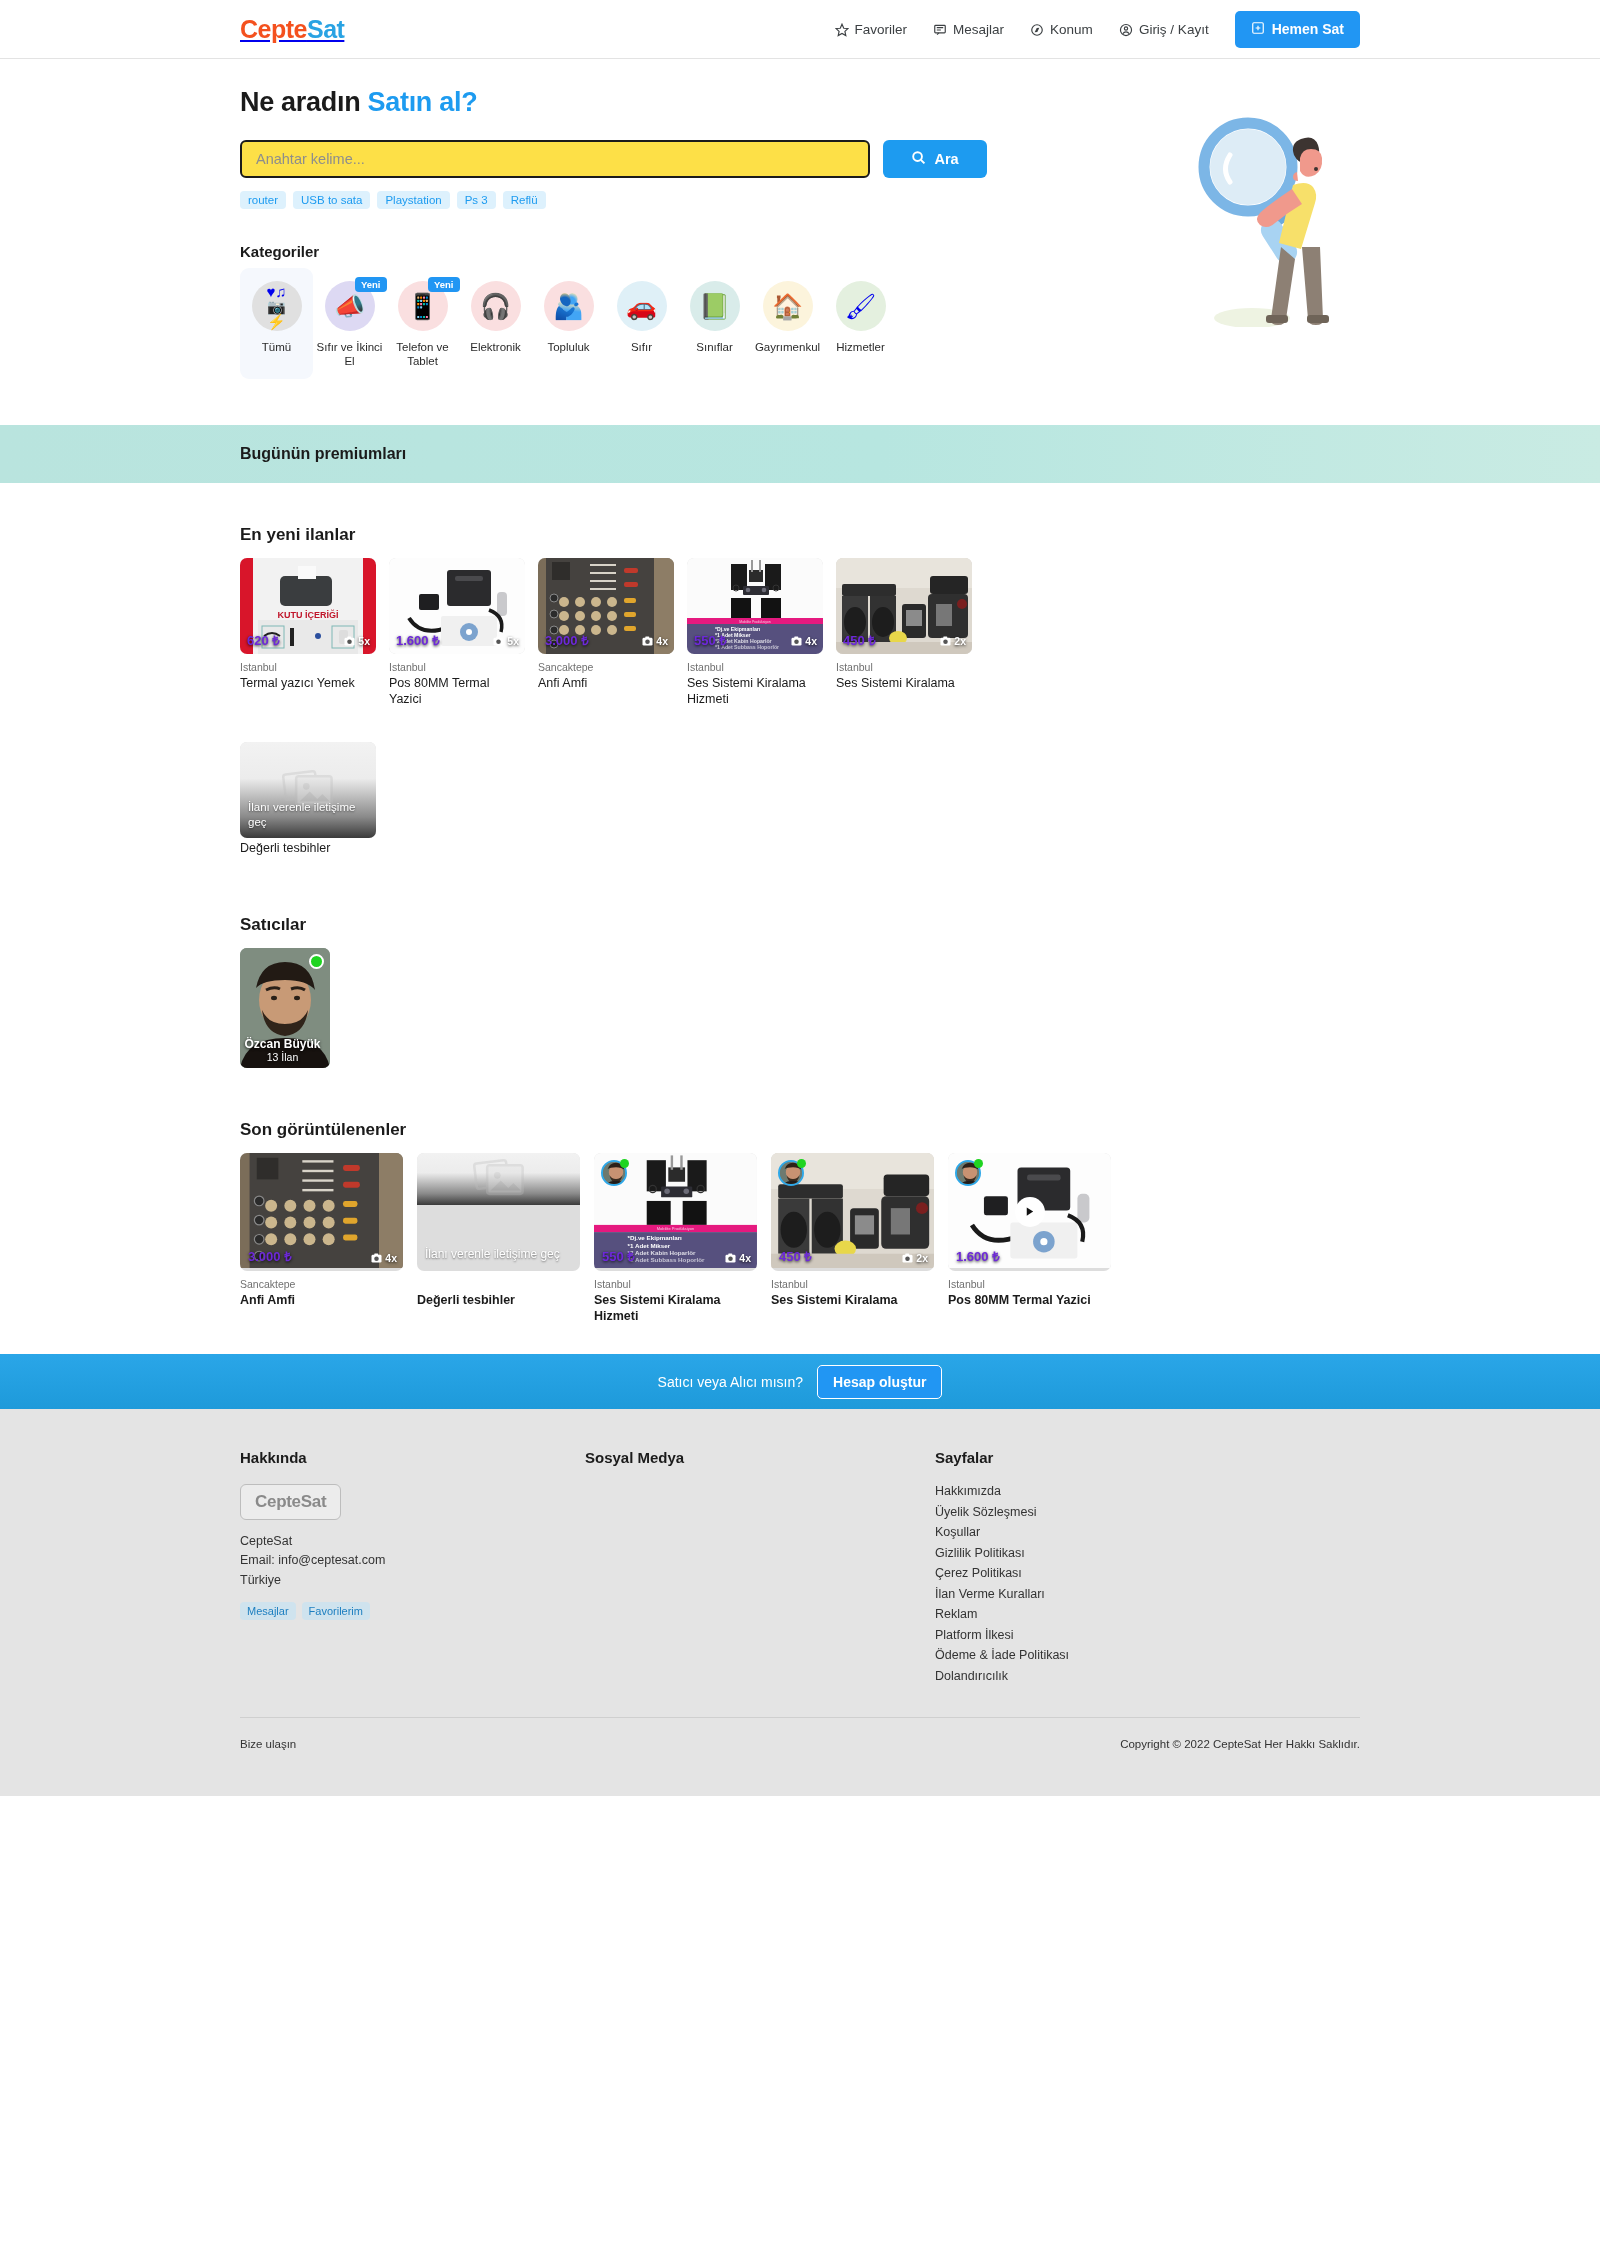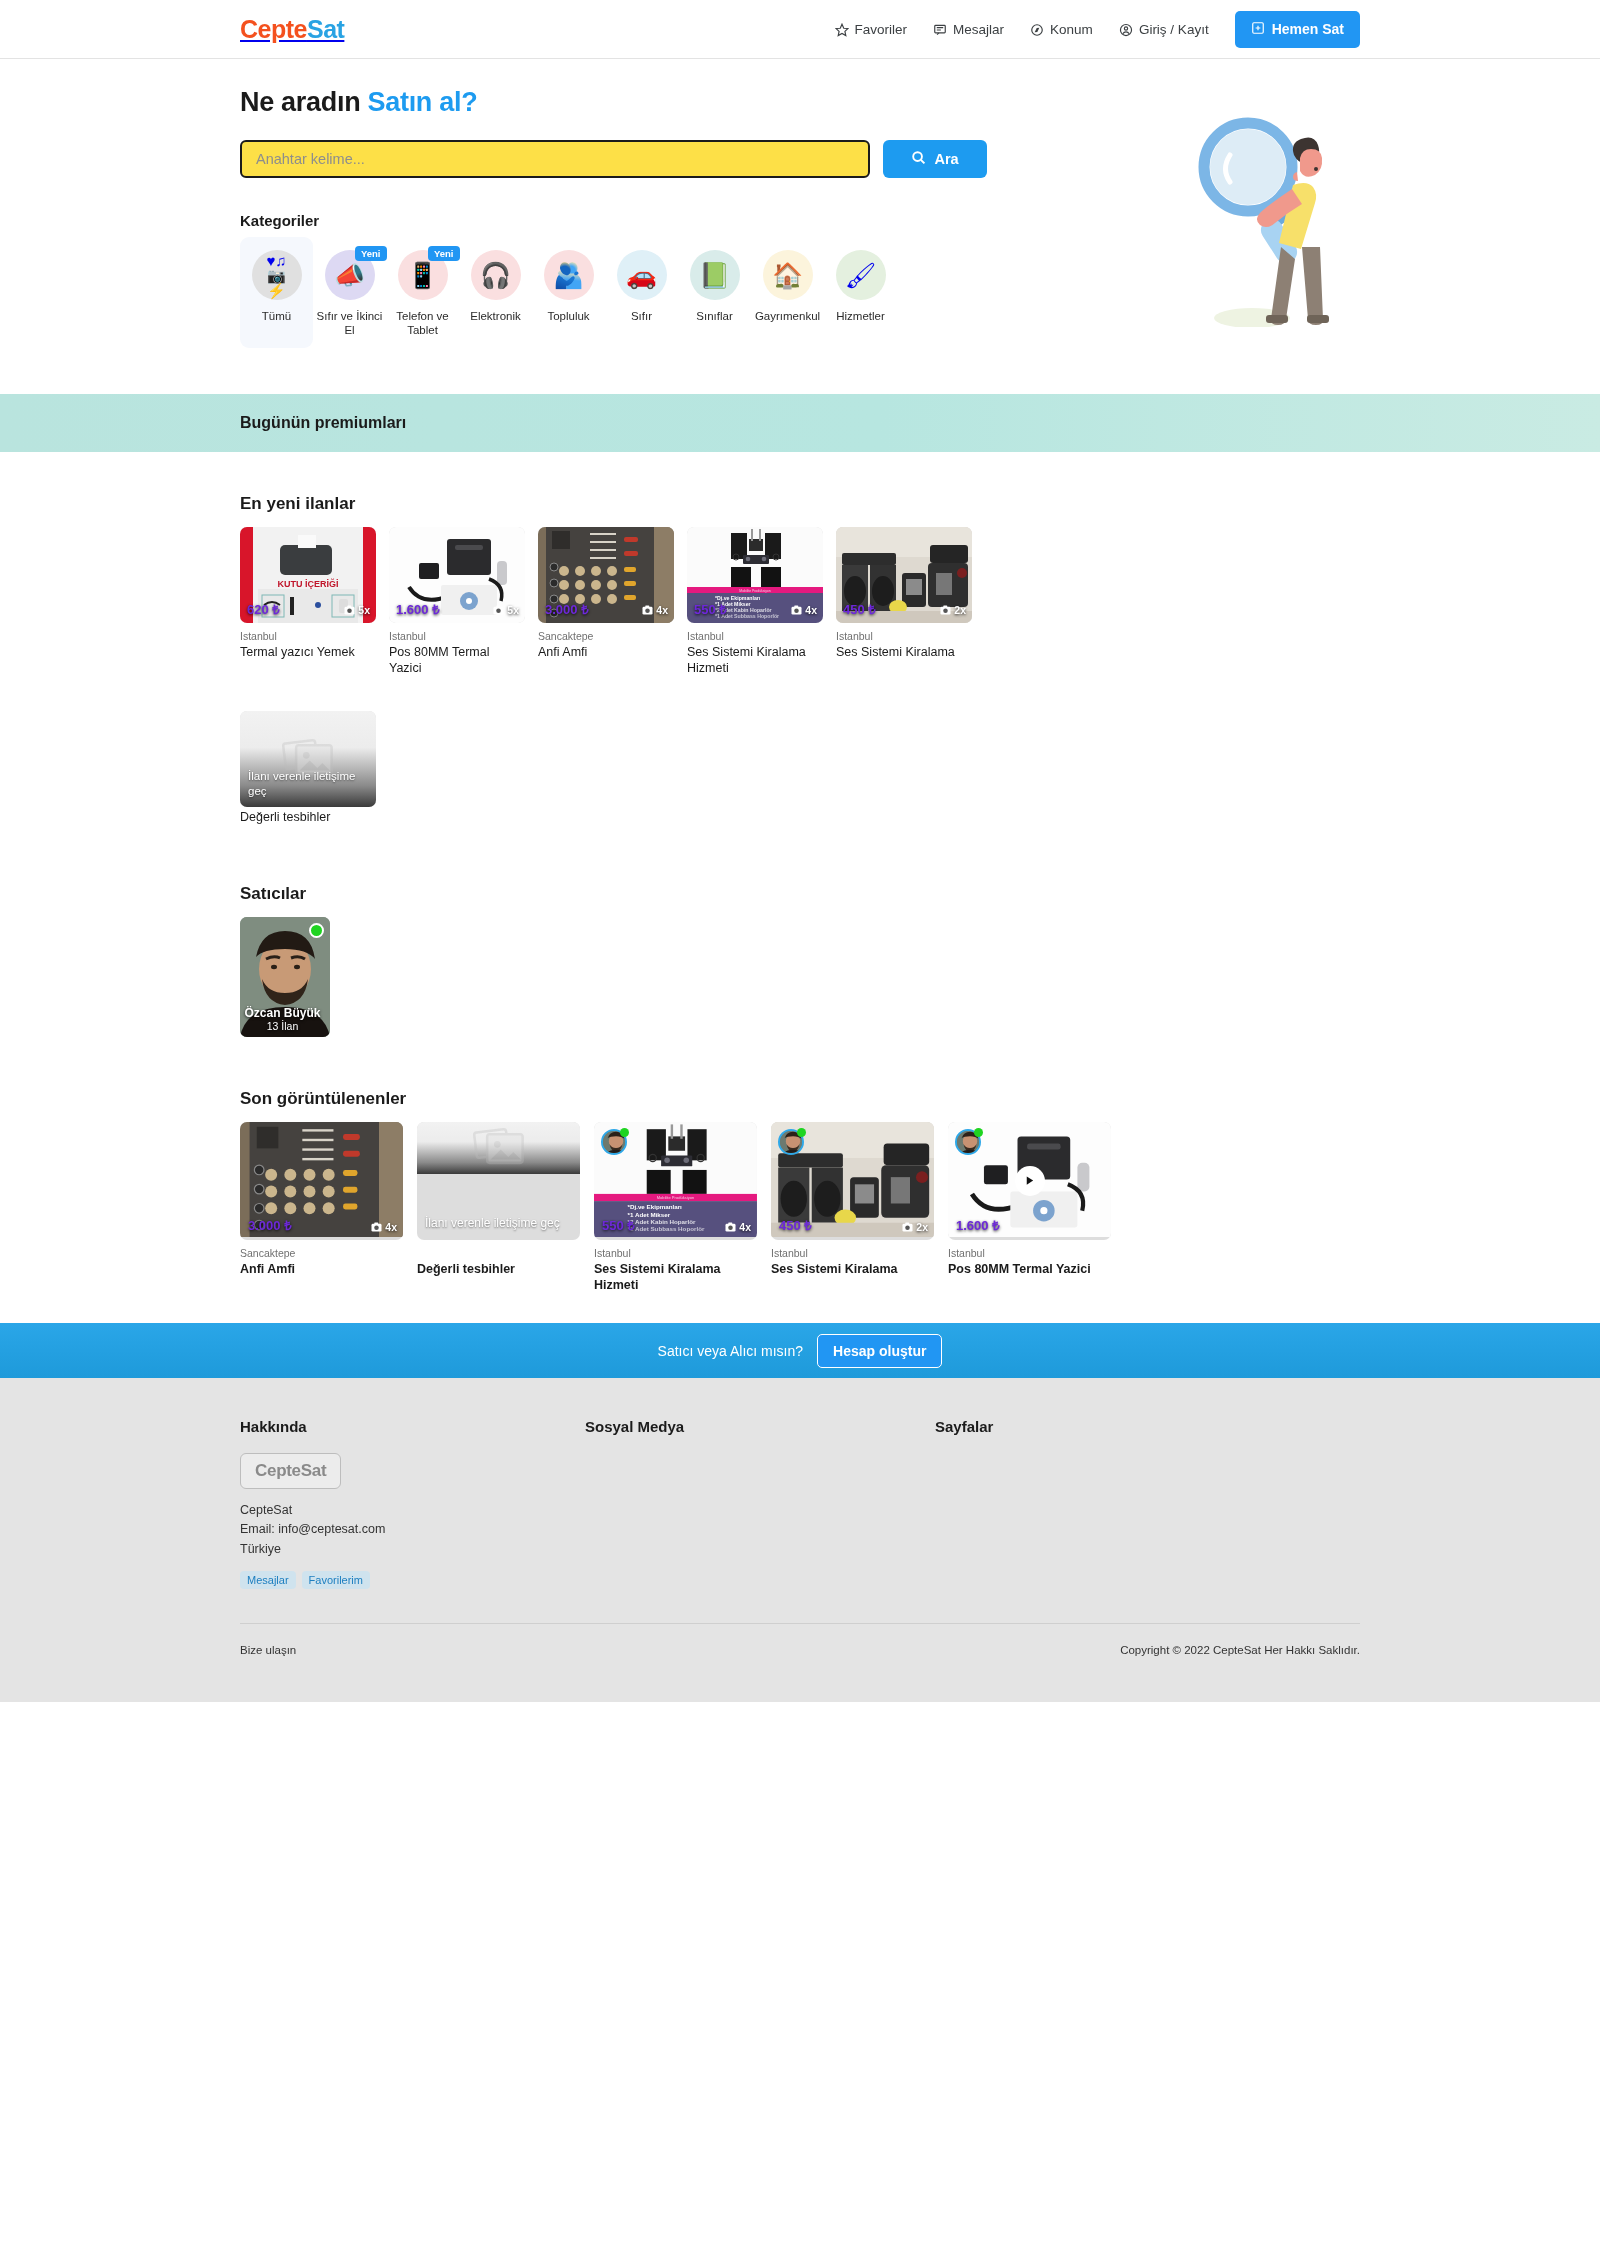--- a/index.html
+++ b/index.html
@@ -348,20 +348,27 @@
         <span>
           <svg width="15" height="15" viewBox="0 0 24 24" fill="none" stroke="#fff" stroke-width="3">
               <circle cx="10.5" cy="10.5" r="7"></circle>
               <path d="M16 16l5.5 5.5"></path>
             </svg>
         </span>
         <span>Ara</span>
       </button>
     </div>
 
+    <div class="tagrow">
+      <a class="tag" href="#">router</a>
+      <a class="tag" href="#">USB to sata</a>
+      <a class="tag" href="#">Playstation</a>
+      <a class="tag" href="#">Ps 3</a>
+      <a class="tag" href="#">Reflü</a>
+    </div>
 
     <div class="cat-head">Kategoriler</div>
     <div class="cat-strip" id="cat-strip">
         <a href="#" class="cat active">
           <span class="cat-icon" style="background:#e0e0e0">
        <span style="font-size:15px;line-height:1;display:block;width:30px;text-align:center;">♥♫📷⚡</span>
      </span>
      <span class="cat-label">Tümü</span>
         </a>
         <a href="#" class="cat">
@@ -850,20 +857,32 @@
         <a class="fchip" href="#">Favorilerim</a>
       </div>
     </div>
 
     <div>
       <div class="fcol-head">Sosyal Medya</div>
     </div>
 
     <div>
       <div class="fcol-head">Sayfalar</div>
+      <div class="fpages" id="footer-pages">
+          <a href="#">Hakkımızda</a>
+          <a href="#">Üyelik Sözleşmesi</a>
+          <a href="#">Koşullar</a>
+          <a href="#">Gizlilik Politikası</a>
+          <a href="#">Çerez Politikası</a>
+          <a href="#">İlan Verme Kuralları</a>
+          <a href="#">Reklam</a>
+          <a href="#">Platform İlkesi</a>
+          <a href="#">Ödeme &amp; İade Politikası</a>
+          <a href="#">Dolandırıcılık</a>
+        </div>
     </div>
   </div>
 </div>
 
 <div class="footer-bottom-wrap">
   <div class="footer-bottom">
     <a class="fbl" href="#">Bize ulaşın</a>
     <div class="fbr">Copyright © 2022 CepteSat Her Hakkı Saklıdır.</div>
   </div>
 </div>

